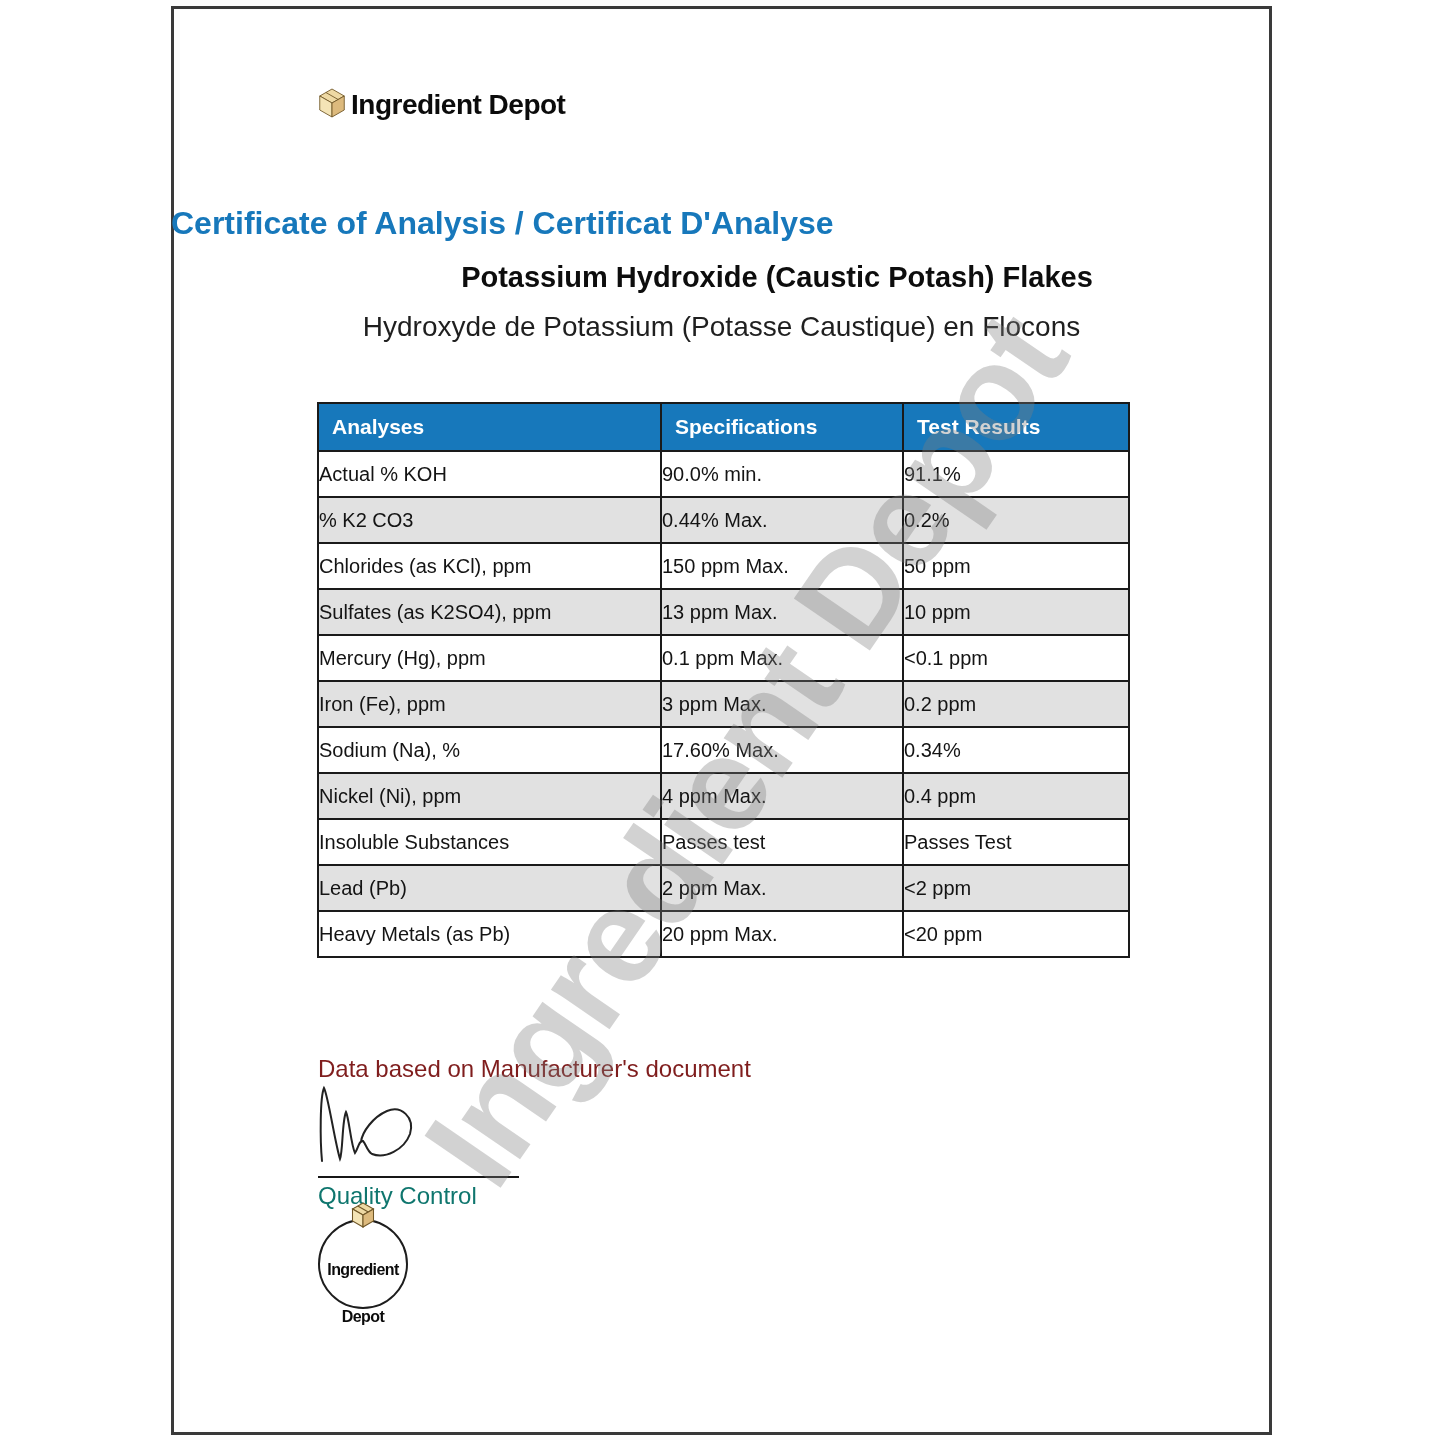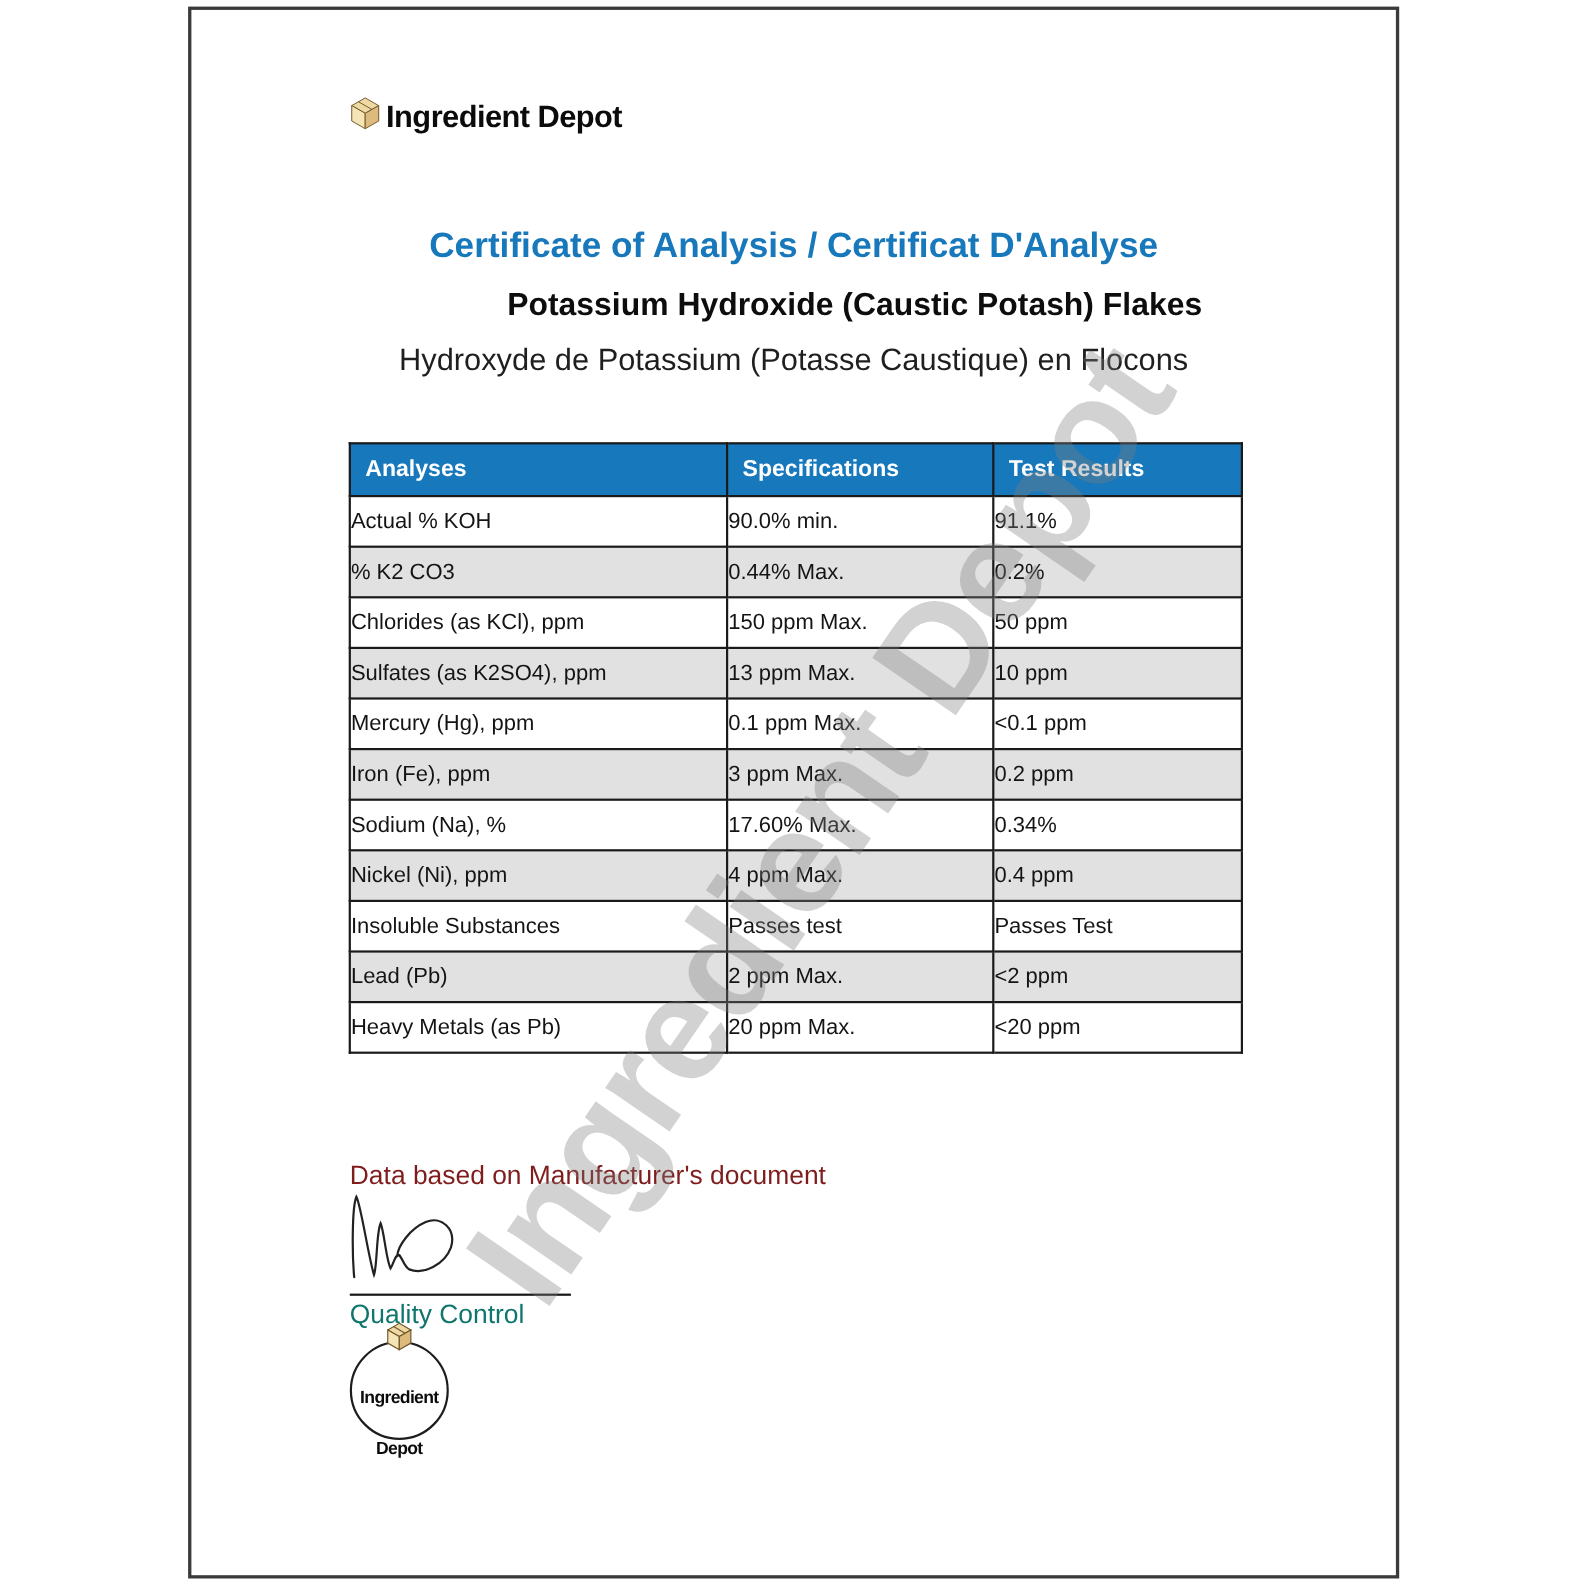--- a/index.html
+++ b/index.html
@@ -11,21 +11,21 @@
     position:absolute;left:171px;top:6px;width:1101px;height:1429px;
     border:3px solid #3a3a3a;box-sizing:border-box;background:#fff;
   }
   .logo-row{
     position:absolute;left:318px;top:88px;display:flex;align-items:center;gap:5px;
   }
   .logo-row .brand-name{
     font-size:28px;font-weight:bold;letter-spacing:-0.5px;color:#0b0b0b;
   }
   .title-en{
-    position:absolute;left:171px;top:205px;width:1101px;text-align:center;
+    position:absolute;left:171px;top:205px;width:1101px;
     font-size:32px;font-weight:bold;color:var(--accent,#1778bb);letter-spacing:0;
   }
   .product-en{
     position:absolute;left:171px;top:261px;width:1212px;text-align:center;
     font-size:29px;font-weight:bold;color:#0d0d0d;
   }
   .product-fr{
     position:absolute;left:171px;top:311px;width:1101px;text-align:center;
     font-size:28px;font-weight:normal;color:#1f1f1f;
   }

